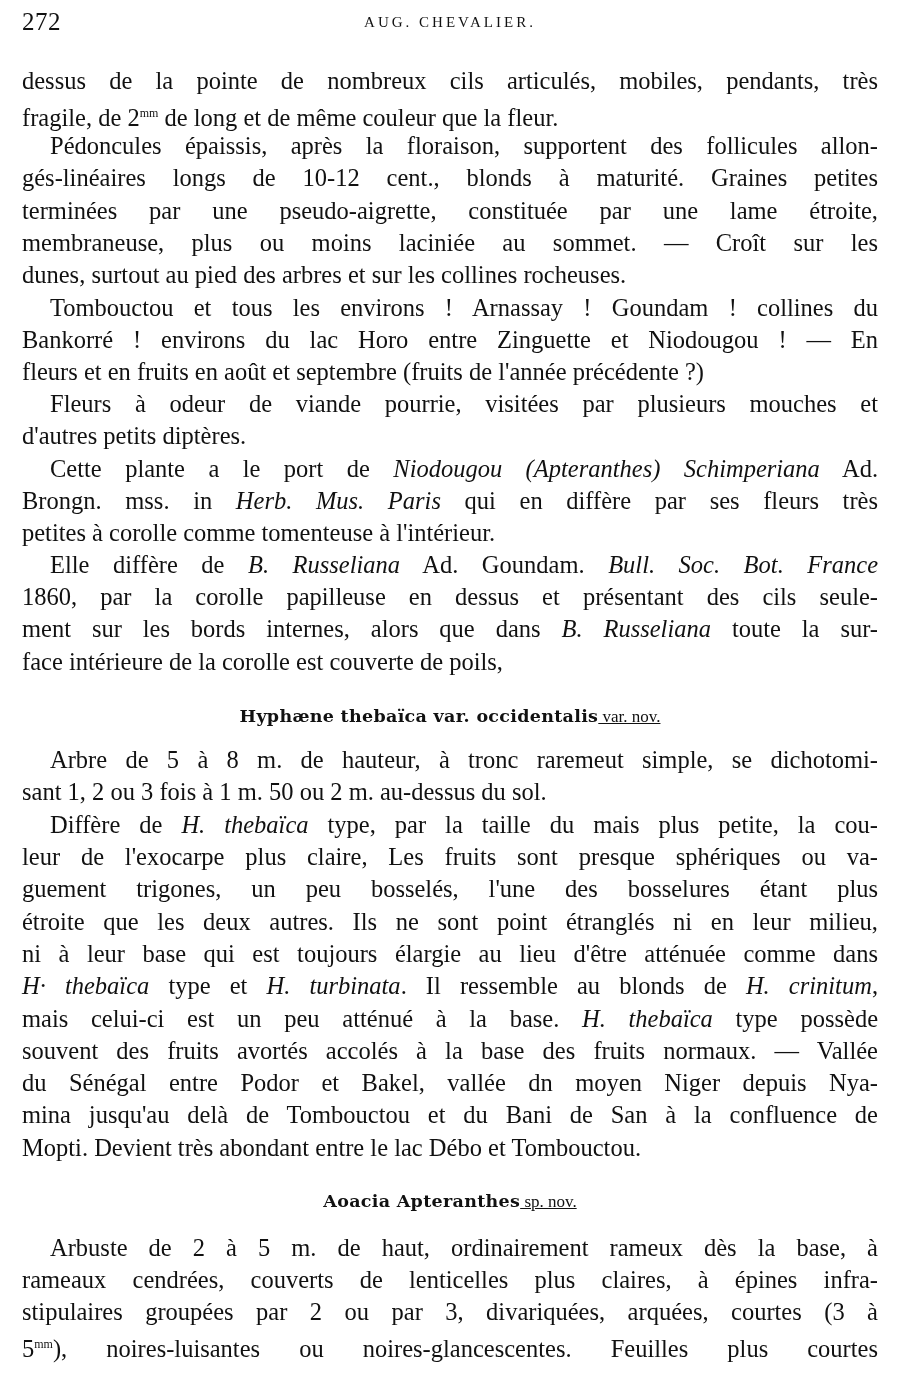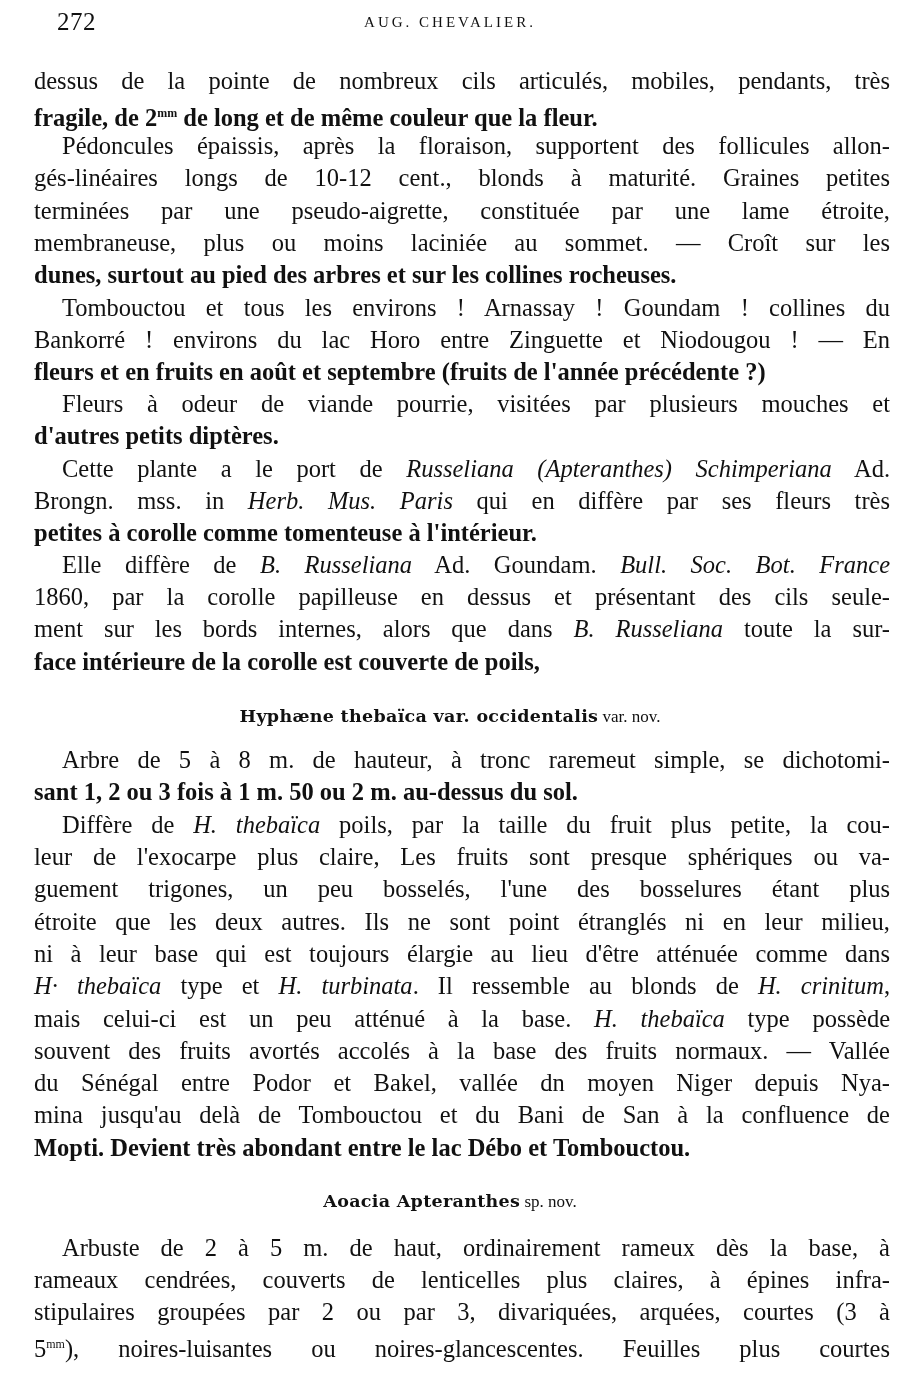--- a/index.html
+++ b/index.html
@@ -7,44 +7,44 @@
     width: 900px; height: 1375px; overflow: hidden; position: relative;
     font-family: "Liberation Serif", "DejaVu Serif", serif;
     color: #111111;
   }
   .page { position: absolute; left: 22px; top: 0; width: 856px; }
   .running-head {
     position: absolute; top: 8px; left: 0; width: 856px; height: 30px;
   }
   .page-number {
     position: absolute; left: 0; top: 0;
-    font-size: 25px; letter-spacing: 0.5px; margin-left: 35px;
+    font-size: 25px; letter-spacing: 0.5px;
   }
   .running-title {
     position: absolute; left: 0; width: 856px; top: 6px; text-align: center;
     font-size: 15px; letter-spacing: 3px; font-weight: normal;
   }
   .line {
-    position: absolute; left: 12px; width: 856px; height: 32px;
+    position: absolute; left: 0; width: 856px; height: 32px;
     font-size: 24.5px; line-height: 32px; white-space: nowrap;
     text-align: justify; text-align-last: justify;
     transform-origin: left center;
   }
-  .line.last { text-align-last: left; font-weight: bold; }
+  .line.last { text-align-last: left; }
   .line.indent { padding-left: 28px; width: 828px; }
   .it { font-style: italic; }
   sup.mm { font-size: 12px; vertical-align: 9px; }
   .heading {
     position: absolute; left: 0; width: 856px; text-align: center;
     font-size: 17.5px; line-height: 28px; white-space: nowrap;
   }
   .heading .bold-part {
     font-family: "DejaVu Serif", serif; font-weight: bold; letter-spacing: 0.3px;
   }
-  .heading .plain-part { font-family: "Liberation Serif", serif; font-size: 17px; }
+  .heading .plain-part { font-family: "Liberation Serif", serif; font-size: 17px; text-decoration: underline; }
 </style>
 </head>
 <body>
 
 <div class="page">
 
   <div class="running-head">
     <span class="page-number">272</span>
     <div class="running-title">AUG. CHEVALIER.</div>
   </div>
@@ -59,36 +59,36 @@
     <div class="line" style="top:227px">membraneuse, plus ou moins laciniée au sommet. — Croît sur les</div>
     <div class="line last" style="top:259px">dunes, surtout au pied des arbres et sur les collines rocheuses.</div>
 
     <div class="line indent" style="top:292px">Tombouctou et tous les environs ! Arnassay ! Goundam ! collines du</div>
     <div class="line" style="top:324px">Bankorré ! environs du lac Horo entre Zinguette et Niodougou ! — En</div>
     <div class="line last" style="top:356px">fleurs et en fruits en août et septembre (fruits de l'année précédente ?)</div>
 
     <div class="line indent" style="top:388px">Fleurs à odeur de viande pourrie, visitées par plusieurs mouches et</div>
     <div class="line last" style="top:420px">d'autres petits diptères.</div>
 
-    <div class="line indent" style="top:453px"><span>Cette plante a le port de </span><span class="it">Russeliana (Apteranthes) Schimperiana</span><span> Ad.</span></div>
+    <div class="line indent" style="top:453px"><span>Cette plante a le port de </span><span class="it">Niodougou (Apteranthes) Schimperiana</span><span> Ad.</span></div>
     <div class="line" style="top:485px"><span>Brongn. mss. in </span><span class="it">Herb. Mus. Paris</span><span> qui en diffère par ses fleurs très</span></div>
     <div class="line last" style="top:517px">petites à corolle comme tomenteuse à l'intérieur.</div>
 
     <div class="line indent" style="top:549px"><span>Elle diffère de </span><span class="it">B. Russeliana</span><span> Ad. Goundam. </span><span class="it">Bull. Soc. Bot. France</span></div>
     <div class="line" style="top:581px">1860, par la corolle papilleuse en dessus et présentant des cils seule-</div>
     <div class="line" style="top:613px"><span>ment sur les bords internes, alors que dans </span><span class="it">B. Russeliana</span><span> toute la sur-</span></div>
     <div class="line last" style="top:646px">face intérieure de la corolle est couverte de poils,</div>
   </div>
 
   <div>
     <div class="heading" style="top:702px"><span class="bold-part">Hyphæne thebaïca var. occidentalis</span><span class="plain-part"> var. nov.</span></div>
 
     <div class="line indent" style="top:744px">Arbre de 5 à 8 m. de hauteur, à tronc raremeut simple, se dichotomi-</div>
     <div class="line last" style="top:776px">sant 1, 2 ou 3 fois à 1 m. 50 ou 2 m. au-dessus du sol.</div>
-    <div class="line indent" style="top:809px"><span>Diffère de </span><span class="it">H. thebaïca</span><span> poils, par la taille du fruit plus petite, la cou-</span></div>
+    <div class="line indent" style="top:809px"><span>Diffère de </span><span class="it">H. thebaïca</span><span> type, par la taille du mais plus petite, la cou-</span></div>
     <div class="line" style="top:841px">leur de l'exocarpe plus claire, Les fruits sont presque sphériques ou va-</div>
     <div class="line" style="top:873px">guement trigones, un peu bosselés, l'une des bosselures étant plus</div>
     <div class="line" style="top:906px">étroite que les deux autres. Ils ne sont point étranglés ni en leur milieu,</div>
     <div class="line" style="top:938px">ni à leur base qui est toujours élargie au lieu d'être atténuée comme dans</div>
     <div class="line" style="top:970px"><span class="it">H· thebaïca</span><span> type et </span><span class="it">H. turbinata</span><span>. Il ressemble au blonds de </span><span class="it">H. crinitum</span><span>,</span></div>
     <div class="line" style="top:1003px"><span>mais celui-ci est un peu atténué à la base. </span><span class="it">H. thebaïca</span><span> type possède</span></div>
     <div class="line" style="top:1035px">souvent des fruits avortés accolés à la base des fruits normaux. — Vallée</div>
     <div class="line" style="top:1067px">du Sénégal entre Podor et Bakel, vallée dn moyen Niger depuis Nya-</div>
     <div class="line" style="top:1099px">mina jusqu'au delà de Tombouctou et du Bani de San à la confluence de</div>
     <div class="line last" style="top:1132px">Mopti. Devient très abondant entre le lac Débo et Tombouctou.</div>

